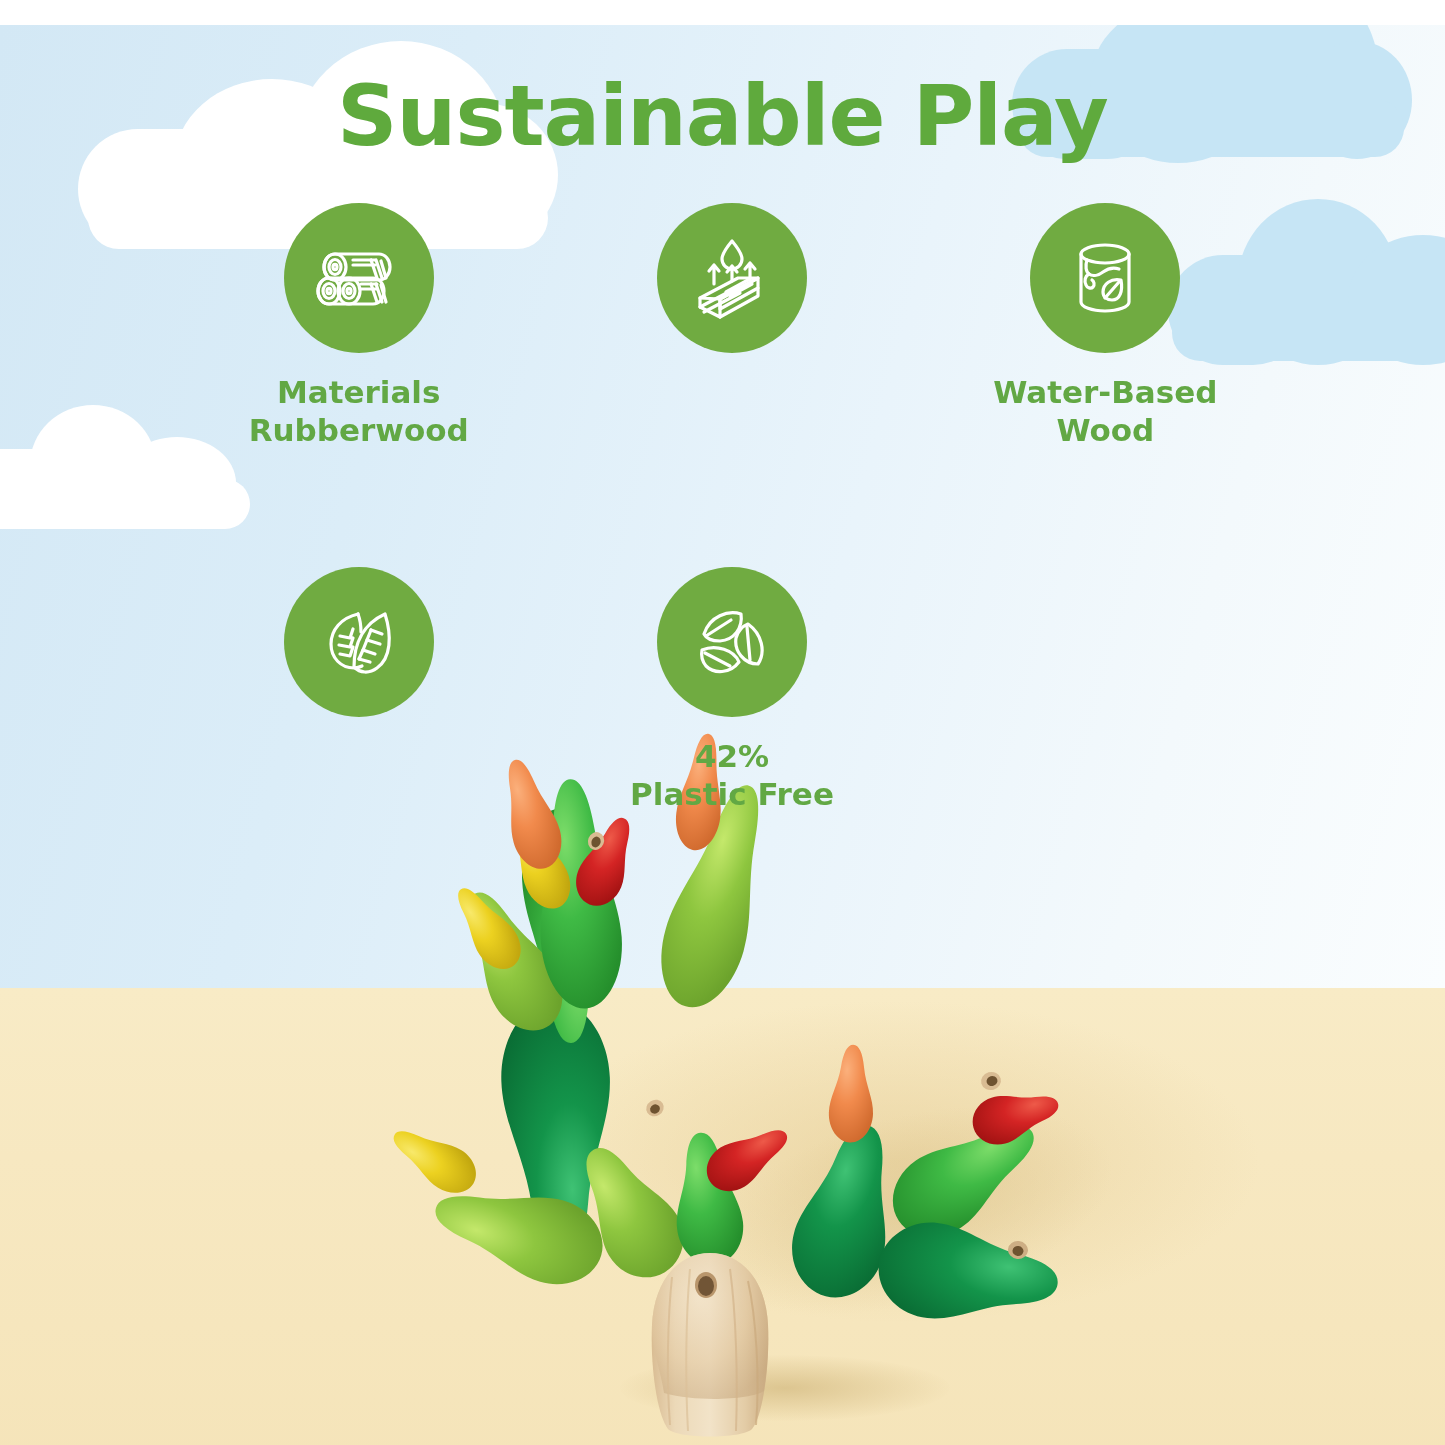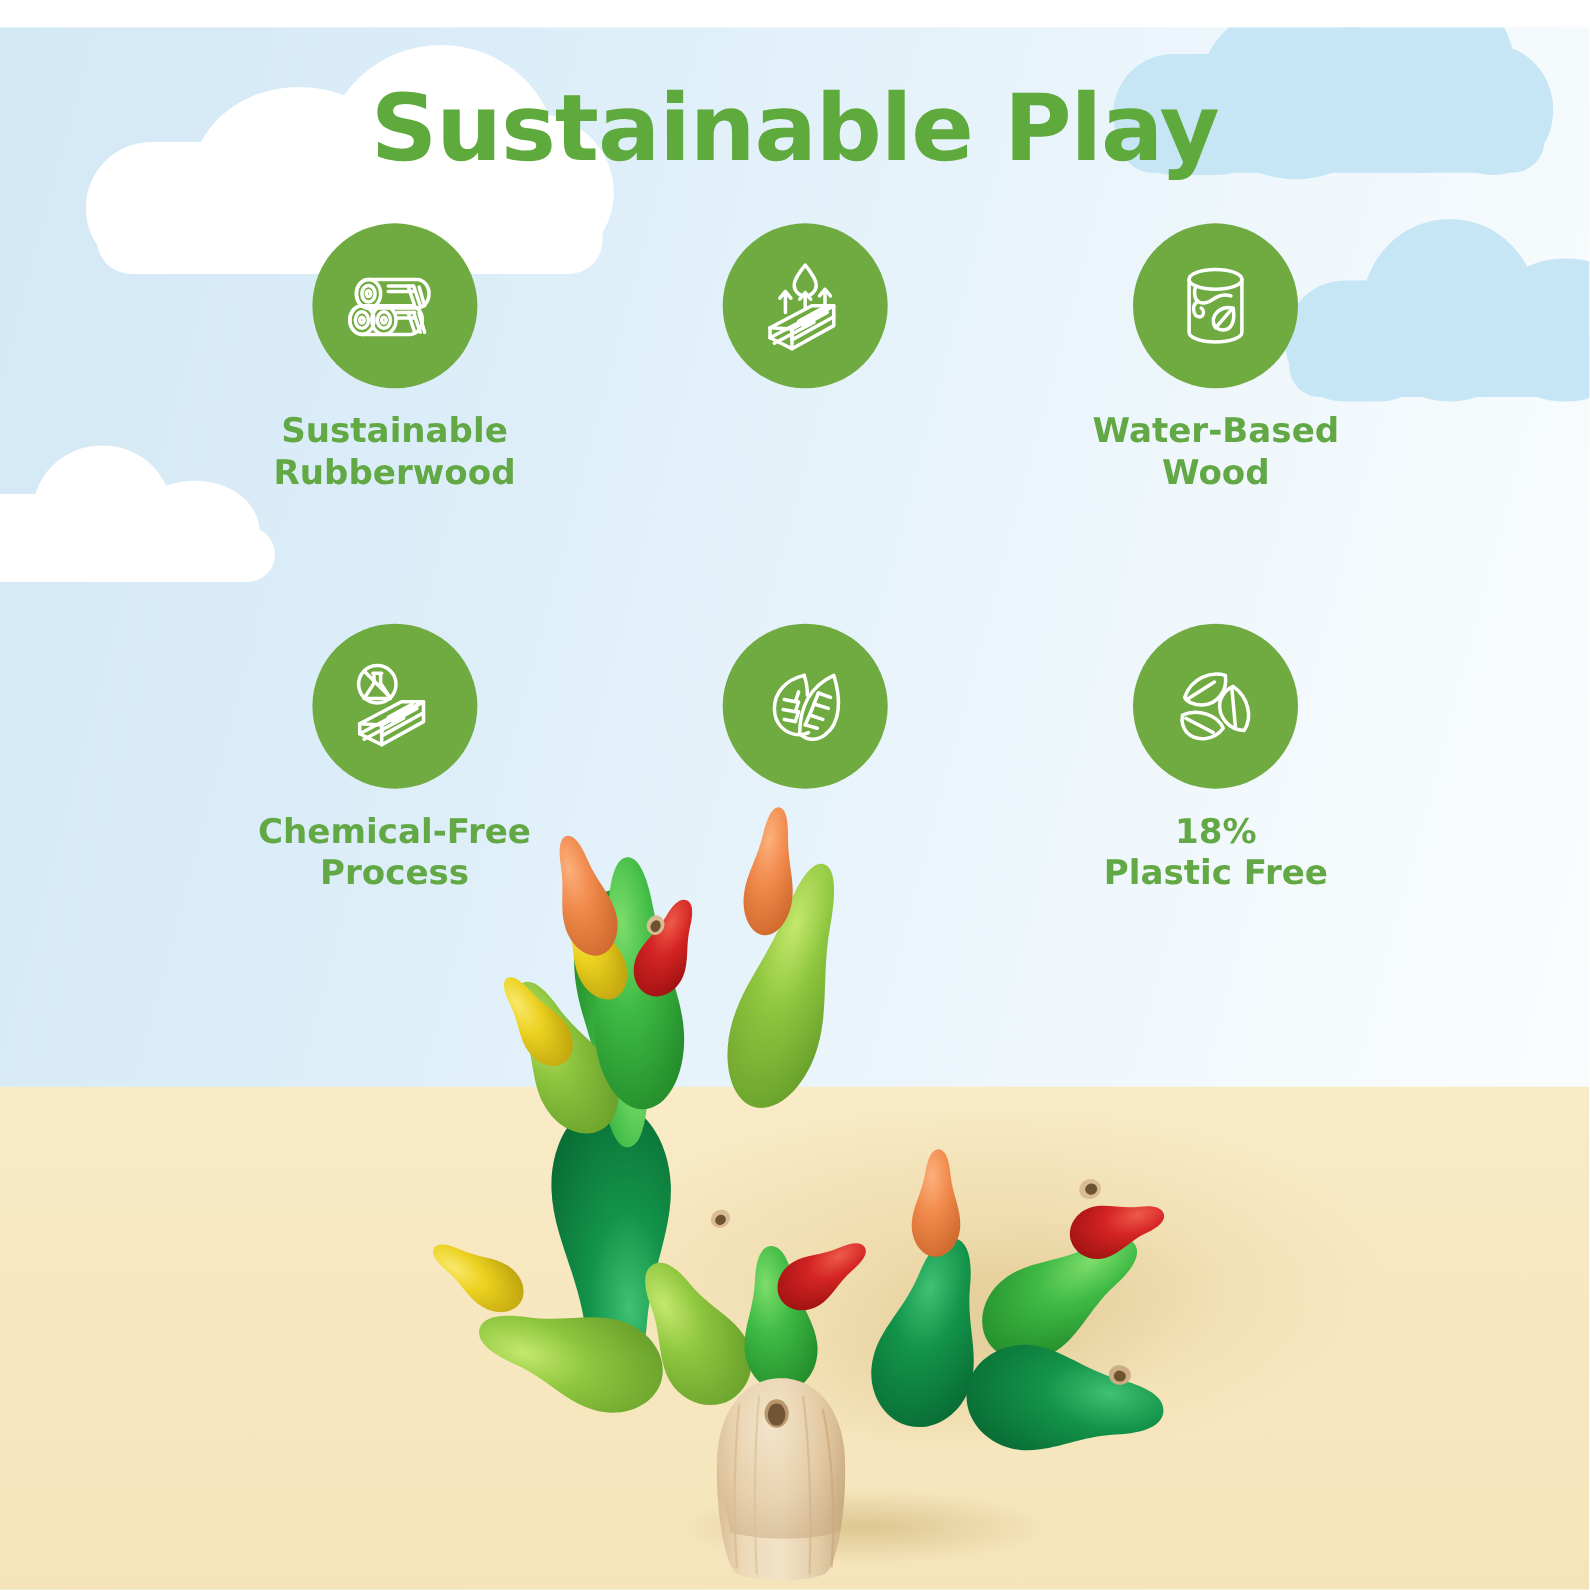--- a/index.html
+++ b/index.html
@@ -173,21 +173,21 @@
           <ellipse cx="16" cy="59" rx="6" ry="7.5"></ellipse>
           <ellipse cx="16" cy="59" rx="2" ry="2.6"></ellipse>
           <ellipse cx="36" cy="59" rx="11" ry="13"></ellipse>
           <ellipse cx="36" cy="59" rx="6" ry="7.5"></ellipse>
           <ellipse cx="36" cy="59" rx="2" ry="2.6"></ellipse>
           <path d="M48 52 h16"></path>
             <path d="M48 57 h16"></path>
           <path d="M58 52 l6 18 M63 52 l6 18 M68 53 l5 17"></path>
         </svg>
       </div>
-      <div class="badge-label">Sustainable
+      <div class="badge-label">Materials
 Rubberwood</div>
     </div>
 
     <div class="badge">
       <div class="badge-circle">
         <svg width="92" height="92" viewBox="0 0 92 92" fill="none" stroke="#ffffff" stroke-width="3.2" stroke-linecap="round" stroke-linejoin="round">
           <path d="M46 9 c0 0 -10 12 -10 18 a10 10 0 0 0 20 0 c0 -6 -10 -18 -10 -18 z"></path>
           <path d="M28 52 v-19 M28 33 l-5 6 M28 33 l5 6"></path>
           <path d="M46 49 v-15 M46 34 l-5 6 M46 34 l5 6"></path>
           <path d="M64 48 v-17 M64 31 l-5 6 M64 31 l5 6"></path>
@@ -209,37 +209,20 @@
           <path d="M28 28 c-2 6 -1 12 2 14 c4 3 10 1 14 -2 c4 -3 10 -5 16 -3"></path>
           <path d="M30 42 c-4 2 -5 7 -3 11 c1 3 5 4 7 2 c2 -2 1 -6 -1 -7"></path>
           <path d="M62 48 c-10 -2 -18 4 -18 12 c0 5 4 8 9 8 c8 0 11 -9 9 -20 z"></path>
           <path d="M60 50 l-14 16"></path>
         </svg>
       </div>
       <div class="badge-label">Water-Based
 Wood</div>
     </div>
 
-    <div class="badge">
-      <div class="badge-circle">
-        <svg width="92" height="92" viewBox="0 0 92 92" fill="none" stroke="#ffffff" stroke-width="3.2" stroke-linecap="round" stroke-linejoin="round">
-          <circle cx="30" cy="26" r="17"></circle>
-          <path d="M18 14 L42 38"></path>
-          <path d="M26 16 h8 M27 16 v9 l-9 14 h24 l-9 -14 v-9"></path>
-          <path d="M14 62 l38 -20 h20 l-38 21 z"></path>
-          <path d="M34 63 l38 -21 v10 l-38 21 z"></path>
-          <path d="M14 62 v9 l20 10 v-18"></path>
-          <path d="M14 71 l38 -20 M18 76 l36 -19"></path>
-          <path d="M34 81 l38 -21 v-8"></path>
-          <path d="M40 56 l22 -12 M44 60 l22 -12"></path>
-        </svg>
-      </div>
-      <div class="badge-label">Chemical-Free
-Process</div>
-    </div>
 
     <div class="badge">
       <div class="badge-circle">
         <svg width="92" height="92" viewBox="0 0 92 92" fill="none" stroke="#ffffff" stroke-width="3.2" stroke-linecap="round" stroke-linejoin="round">
           <path d="M45 18 C28 22 18 34 18 48 C18 62 28 72 41 72 C44 72 47 71 49 70"></path>
           <path d="M45 18 C45 18 48 26 48 36"></path>
           <path d="M40 33 l-3 9 l-10 -2 M40 42 l-3 9 l-11 -2 M40 51 l-3 9 l-10 -2"></path>
           <path d="M41 71 C41 48 50 28 72 18 C79 40 78 62 64 72 C56 78 47 77 41 71 z"></path>
           <path d="M58 34 l11 4 M54 44 l13 4 M50 54 l12 4 M46 63 l11 3"></path>
           <path d="M58 34 l-4 10 M54 44 l-4 10 M50 54 l-4 9"></path>
@@ -251,21 +234,21 @@
       <div class="badge-circle">
         <svg width="92" height="92" viewBox="0 0 92 92" fill="none" stroke="#ffffff" stroke-width="3.2" stroke-linecap="round" stroke-linejoin="round">
           <path d="M18 38 C24 20 42 14 55 18 C57 32 48 44 34 45 C26 45 20 42 18 38 z"></path>
           <path d="M20 40 L45 24"></path>
           <path d="M16 54 C30 48 48 54 53 66 C44 78 28 78 20 70 C16 65 15 59 16 54 z"></path>
           <path d="M19 57 L44 70"></path>
           <path d="M62 28 C76 38 80 56 72 68 C58 68 48 55 50 42 C52 35 57 30 62 28 z"></path>
           <path d="M61 31 L64 64"></path>
         </svg>
       </div>
-      <div class="badge-label">18%
+      <div class="badge-label">42%
 Plastic Free</div>
     </div>
 
   </div>
 
   <div id="toy">
 
     <div id="toy-shadow2"></div>
     <div id="toy-shadow"></div>
 

